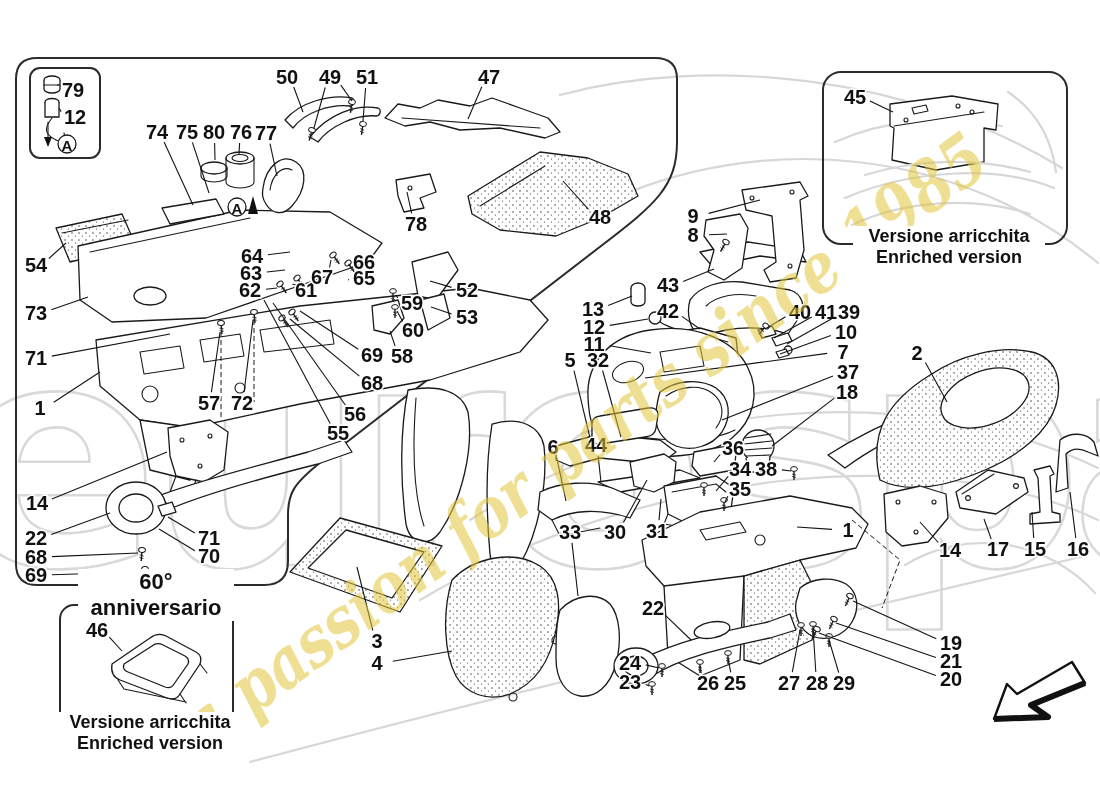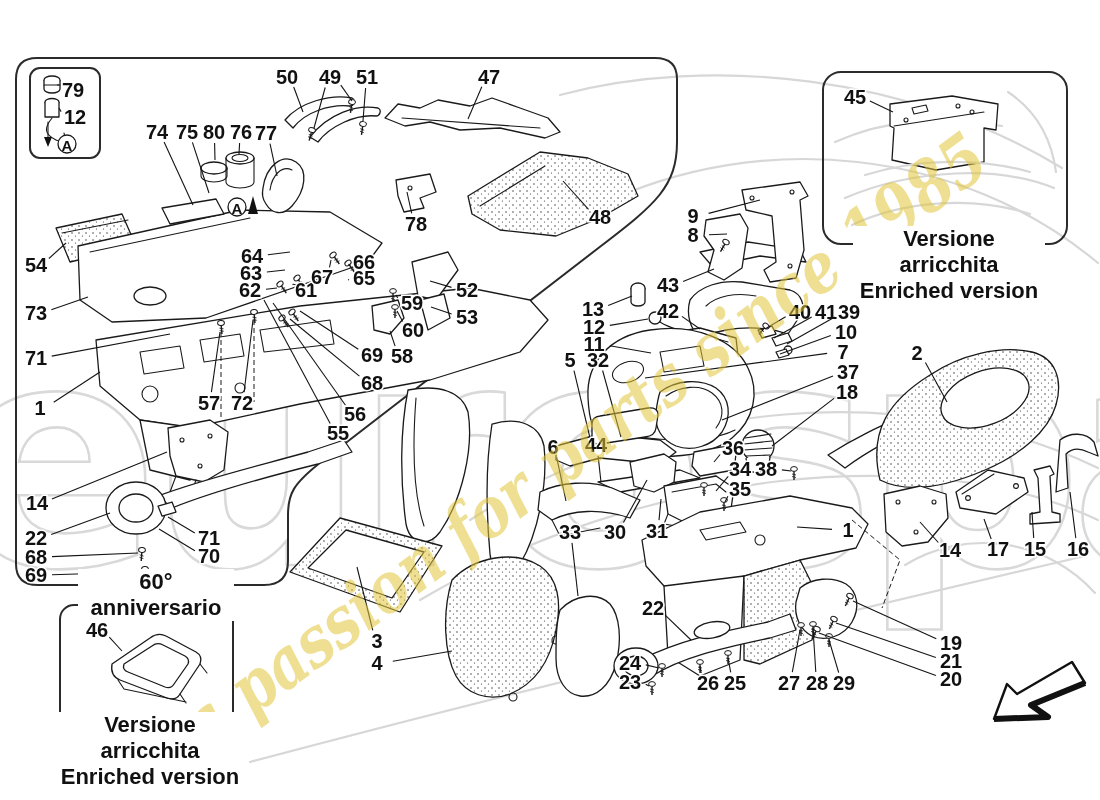--- a/index.html
+++ b/index.html
@@ -10,21 +10,21 @@
   .p{fill:#ffffff;stroke:#1a1a1a;stroke-width:1.3;stroke-linejoin:round;}
   .pd{fill:url(#dots);stroke:#1a1a1a;stroke-width:1.3;stroke-linejoin:round;}
   .ln{fill:none;stroke:#1a1a1a;stroke-width:1.1;stroke-linejoin:round;stroke-linecap:round;}
   .dash{fill:none;stroke:#1a1a1a;stroke-width:1;stroke-dasharray:5 3;}
   .sketch{fill:none;stroke:#d7d7d7;stroke-width:2.2;stroke-linecap:round;}
   .border{fill:none;stroke:#2b2b2b;stroke-width:2;stroke-linecap:round;}
   #callout-layer text{font:bold 20px "Liberation Sans",sans-serif;fill:#111;
        text-anchor:middle;dominant-baseline:central;paint-order:stroke;stroke:#fff;stroke-width:3px;}
   #callout-layer line{stroke:#141414;stroke-width:1.1;}
   .marker-a{font:bold 15px "Liberation Sans",sans-serif;fill:#111;text-anchor:middle;dominant-baseline:central;}
-  .caption{position:absolute;text-align:center;font-weight:bold;font-size:22px;line-height:1.18;
+  .caption{position:absolute;text-align:center;font-weight:bold;font-size:18px;line-height:1.18;
            color:#111;background:#fff;padding:0 4px;}
   .anniv{position:absolute;left:78px;top:569px;width:156px;text-align:center;font-weight:bold;
          font-size:22px;color:#111;background:#fff;}
   .brand-text{font-family:"DejaVu Sans",sans-serif;font-weight:bold;}
   .slogan-text{font-family:"DejaVu Serif",serif;font-weight:bold;font-style:italic;}
 </style>
 </head>
 <body>
 
 <div class="stage">

